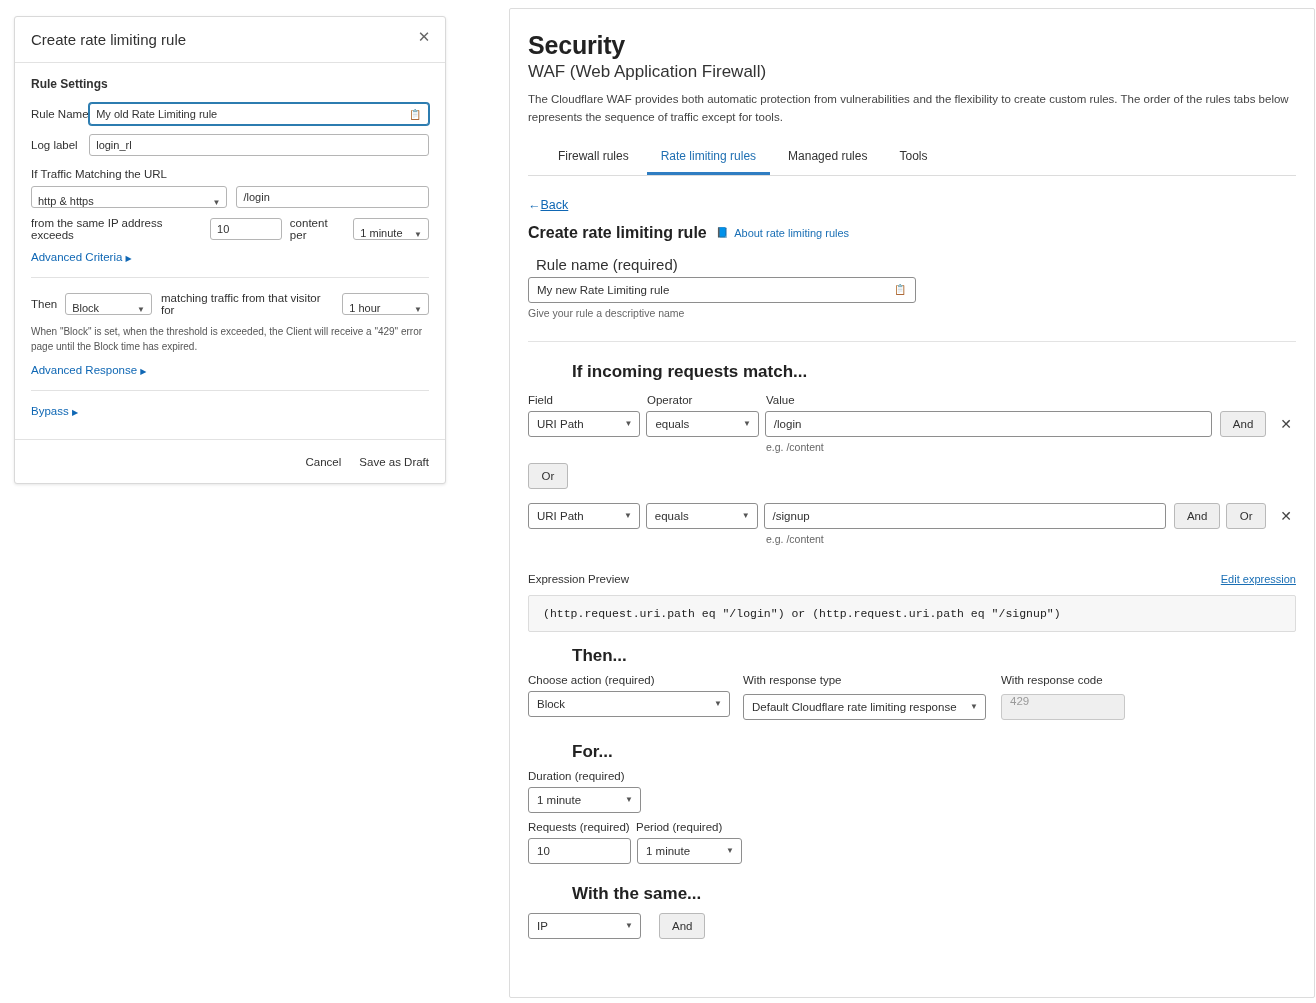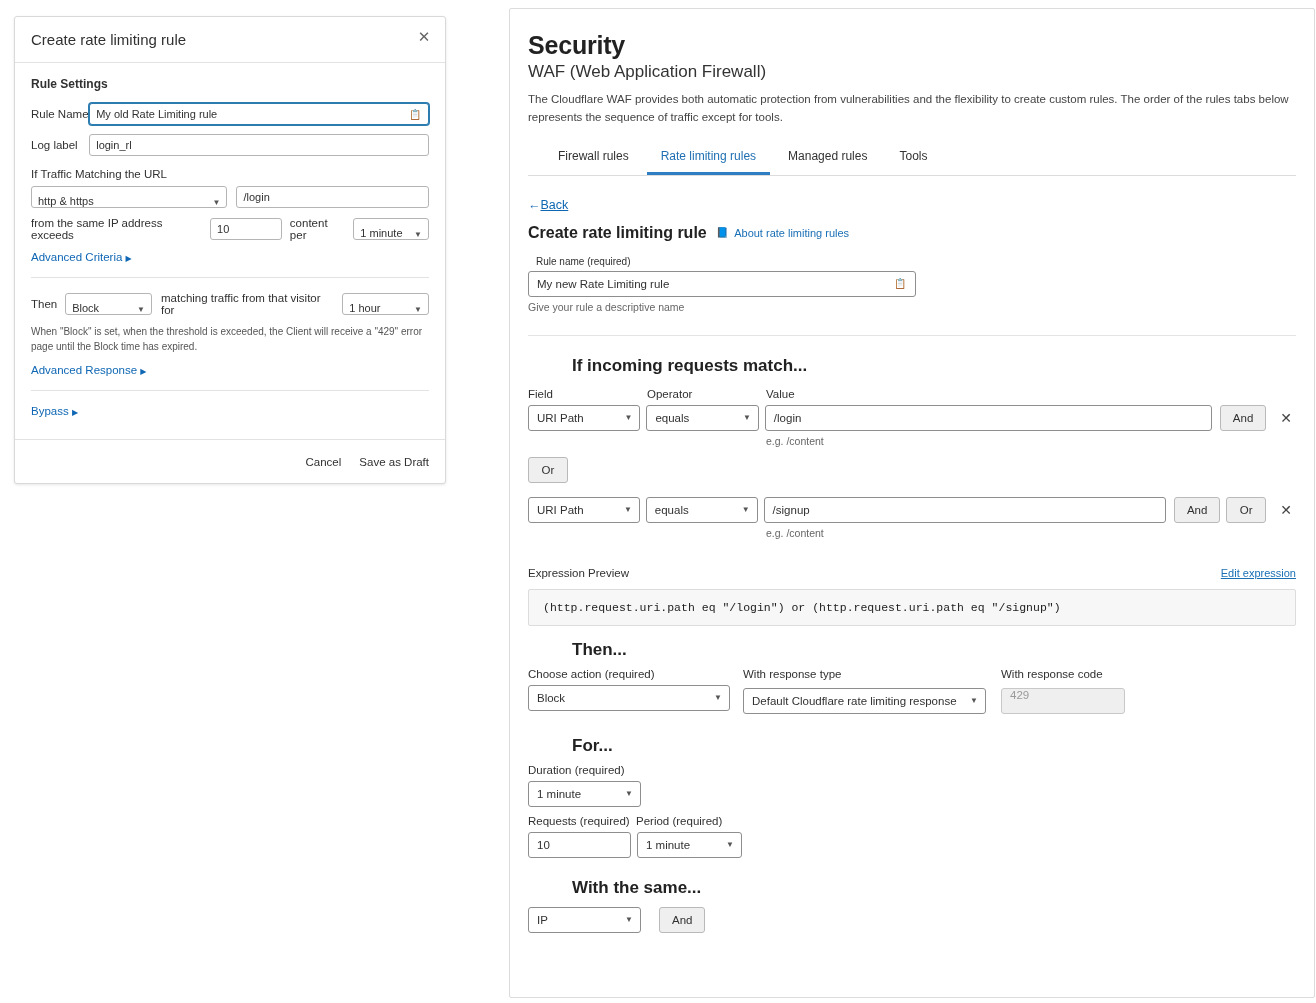--- a/index.html
+++ b/index.html
@@ -121,21 +121,21 @@
   .back u { text-decoration: underline; }
 
   .ctitle { font-size: 16px; font-weight: bold; color: #222; margin-top: 12px; display: flex; align-items: center; gap: 10px;}
   .about {
     font-size: 11px; color: #1a6fb5; cursor: pointer;
     display: inline-flex; align-items: center; gap: 5px;
     font-weight: normal;
   }
   .about .bk { font-size: 10px; }
 
-  .flabel { font-size: 10px; color: #313131; margin-top: 14px; margin-bottom: 4px; padding-left: 8px; }
+  .flabel { font-size: 15px; color: #313131; margin-top: 14px; margin-bottom: 4px; padding-left: 8px; }
   .hint { font-size: 10.5px; color: #666; margin-top: 4px; }
 
   .rule-name-input {
     width: 388px; height: 26px;
     border: 1px solid #8e8e8e; border-radius: 3px;
     font-size: 11.5px; padding: 0 8px;
     display: flex; align-items: center; background: #fff;
   }
   .rule-name-input .copy-ic { margin-left: auto; color: #555; font-size: 10px;}
 

